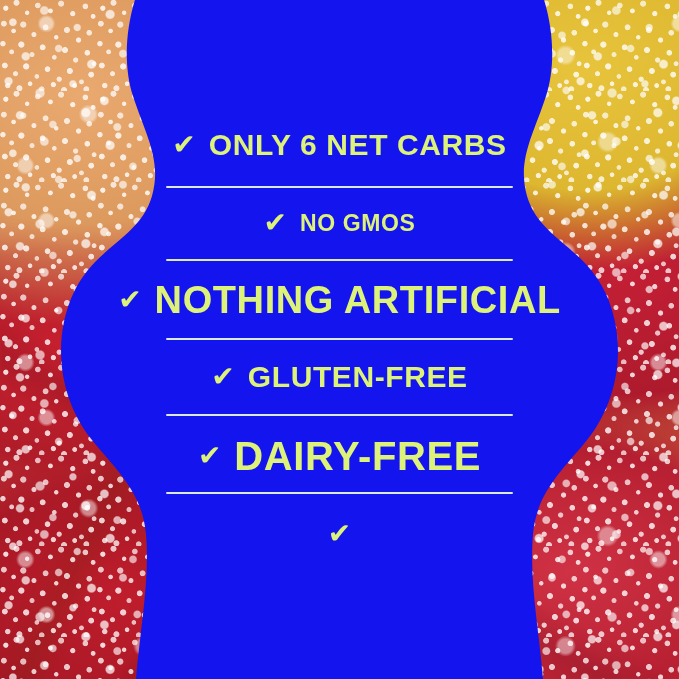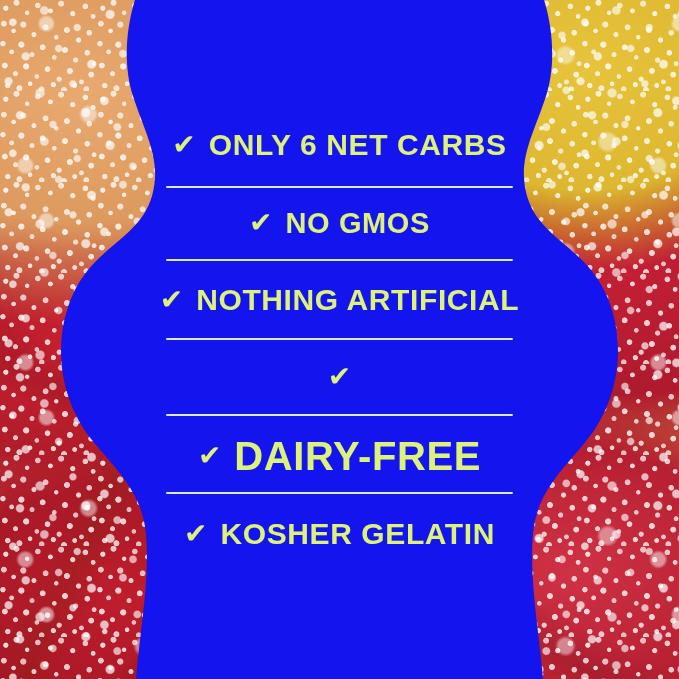--- a/index.html
+++ b/index.html
@@ -221,44 +221,44 @@
 
     <div class="claim-row" style="top:125px;height:40px;">
       <span class="claim-check" style="color: rgb(221, 242, 121); font-size: 28px;">✔</span>
       <span class="claim-label" style="color: rgb(221, 242, 121); font-size: 30px;">ONLY 6 NET CARBS</span>
     </div>
 
     <div class="divider" style="top: 186px; left: 166px; width: 347px; background: rgb(228, 244, 200);"></div>
 
     <div class="claim-row" style="top:203px;height:40px;">
       <span class="claim-check" style="color: rgb(221, 242, 121); font-size: 28px;">✔</span>
-      <span class="claim-label" style="color: rgb(221, 242, 121); font-size: 29px;">NO GMOS</span>
+      <span class="claim-label" style="color: rgb(221, 242, 121); font-size: 23px;">NO GMOS</span>
     </div>
 
     <div class="divider" style="top: 259px; left: 166px; width: 347px; background: rgb(228, 244, 200);"></div>
 
     <div class="claim-row" style="top:280px;height:40px;">
       <span class="claim-check" style="color: rgb(221, 242, 121); font-size: 28px;">✔</span>
-      <span class="claim-label" style="color: rgb(221, 242, 121); font-size: 30px;">NOTHING ARTIFICIAL</span>
+      <span class="claim-label" style="color: rgb(221, 242, 121); font-size: 38px;">NOTHING ARTIFICIAL</span>
     </div>
 
     <div class="divider" style="top: 338px; left: 166px; width: 347px; background: rgb(228, 244, 200);"></div>
 
     <div class="claim-row" style="top:357px;height:40px;">
       <span class="claim-check" style="color: rgb(221, 242, 121); font-size: 28px;">✔</span>
+      <span class="claim-label" style="color: rgb(221, 242, 121); font-size: 30px;">GLUTEN-FREE</span>
     </div>
 
     <div class="divider" style="top: 414px; left: 166px; width: 347px; background: rgb(228, 244, 200);"></div>
 
     <div class="claim-row" style="top:436px;height:40px;">
       <span class="claim-check" style="color: rgb(221, 242, 121); font-size: 28px;">✔</span>
       <span class="claim-label" style="color: rgb(221, 242, 121); font-size: 40px;">DAIRY-FREE</span>
     </div>
 
     <div class="divider" style="top: 492px; left: 166px; width: 347px; background: rgb(228, 244, 200);"></div>
 
     <div class="claim-row" style="top:514px;height:40px;">
       <span class="claim-check" style="color: rgb(221, 242, 121); font-size: 28px;">✔</span>
-      <span class="claim-label" style="color: rgb(221, 242, 121); font-size: 30px;">KOSHER GELATIN</span>
     </div>
 
   </div>
 </div>
 
 </body></html>

